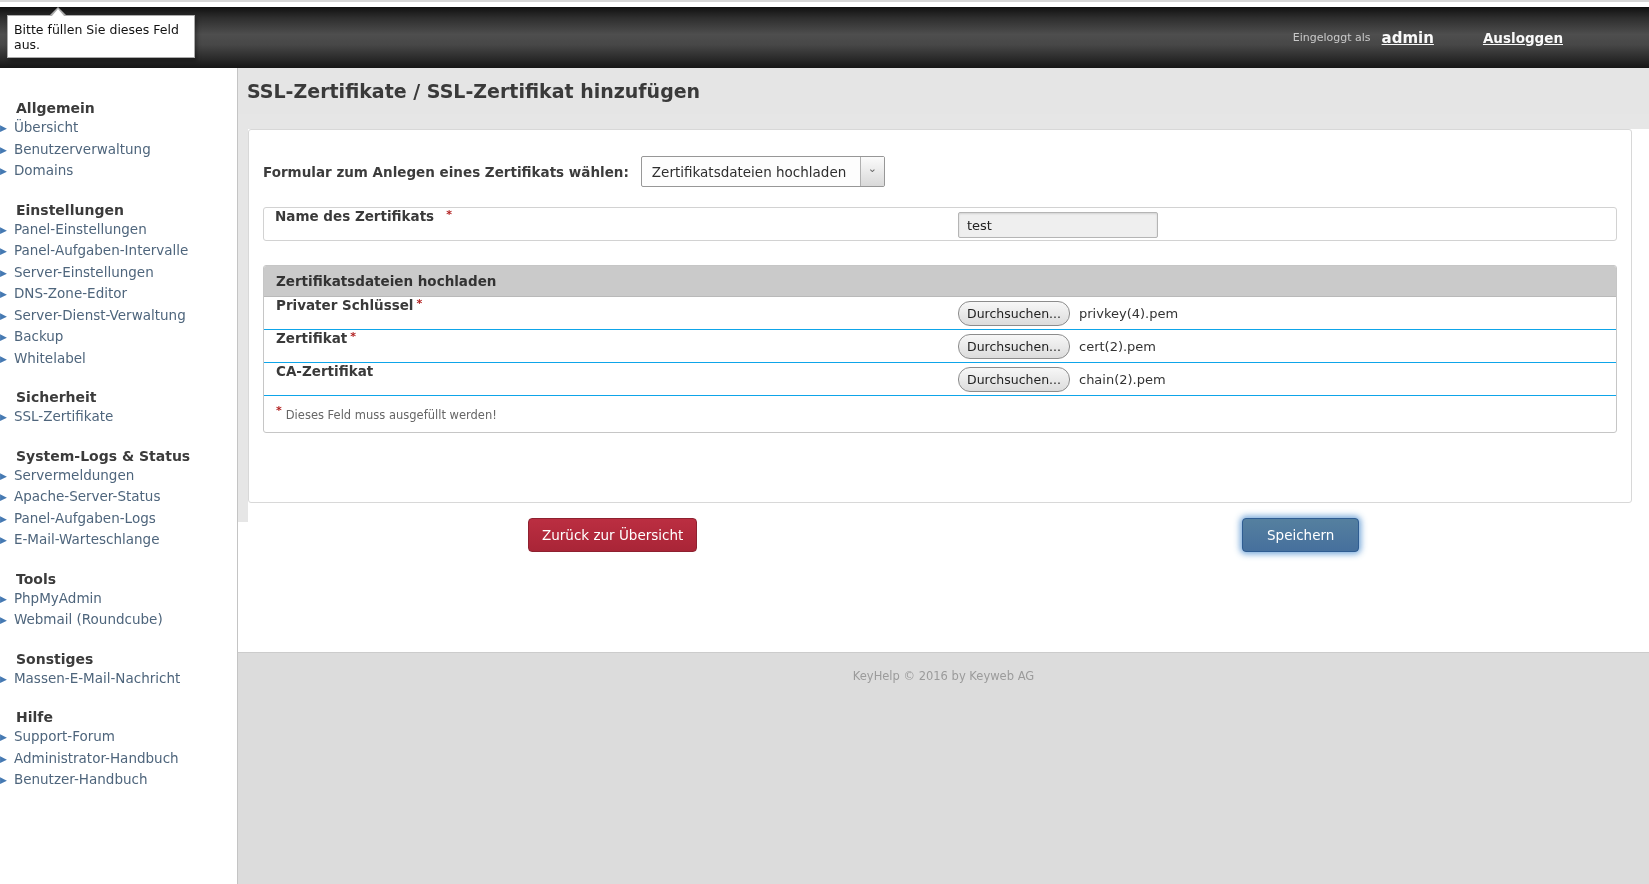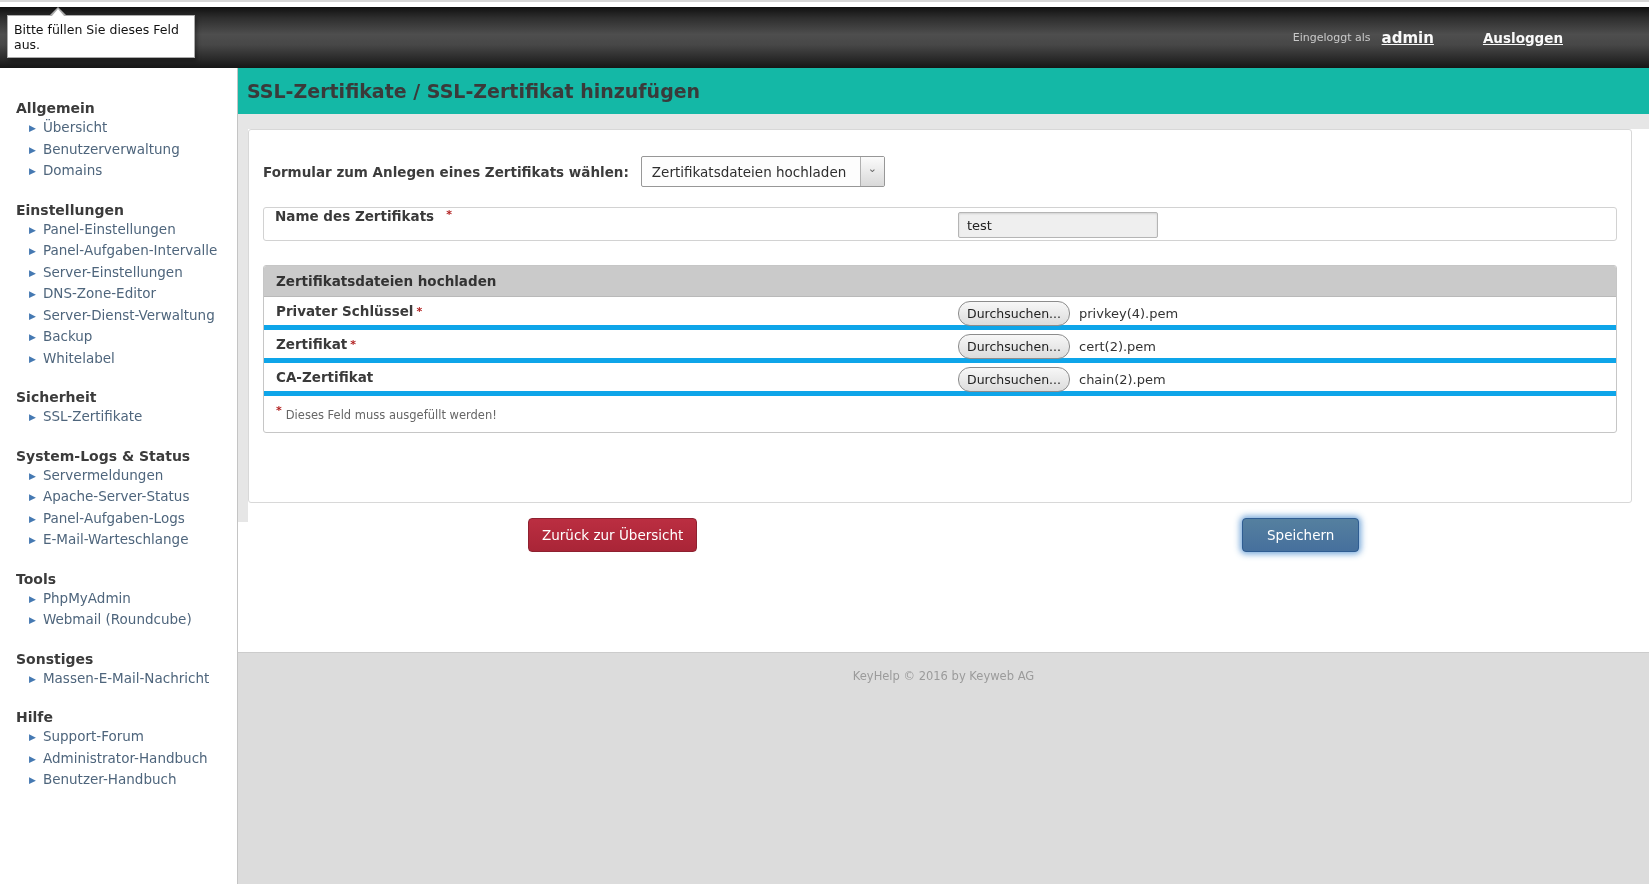--- a/index.html
+++ b/index.html
@@ -30,27 +30,27 @@
     border-left:9px solid transparent; border-right:9px solid transparent; border-bottom:9px solid #ababab; }
   .tooltip::after { content:""; position:absolute; top:-7px; left:43px;
     border-left:7px solid transparent; border-right:7px solid transparent; border-bottom:8px solid #ffffff; }
   
   .sidebar {
     position:absolute; top:68px; left:0; bottom:0; width:238px;
     background:#ffffff; border-right:1px solid #c4c4c4; padding-top:30px;
   }
   .nav-group { margin-bottom:17px; }
   .nav-header { line-height:20px; padding-left:16px; font-size:14px; font-weight:700; color:#3b3b3b; }
-  .nav-item { line-height:19.5px; padding-left:29px; cursor:pointer; white-space:nowrap; }
+  .nav-item { line-height:19.5px; cursor:pointer; white-space:nowrap; }
   .tri { display:inline-block; font-size:9px; color:#4579b2; margin-right:7px; transform:translateY(-1px); }
   .tri::before { content:"▶"; }
   .nav-item-label { font-size:13.5px; color:#4e657c; }
   
   .main { position:absolute; left:238px; top:68px; right:0; }
-  .heading-strip { height:46px; background:#14b8a6; display:flex; align-items:center; padding-left:9px; }
+  .heading-strip { height:46px; background:#e5e5e5; display:flex; align-items:center; padding-left:9px; }
   .page-title { font-size:19px; font-weight:600; color:#3a3a3a; }
   .gray-band { height:15px; background:#e6e6e6; }
   .content { background:#ffffff; border-left:10px solid #e6e6e6; height:393px; position:relative; }
   .panel {
     position:absolute; left:0; top:0; width:1384px; height:374px;
     background:#ffffff; border:1px solid #d8d8d8; border-radius:3px; padding:26px 14px 14px 14px;
   }
   .select-row { display:flex; align-items:center; margin-bottom:20px; }
   .select-label { font-weight:600; font-size:13.5px; color:#3c3c3c; }
   .select-box {
@@ -83,21 +83,21 @@
     background:radial-gradient(circle at 35% 28%, #eaf2fb, #9cbede 45%, #4a7db6 80%, #2f5d92);
     color:#ffffff; font-size:10px; font-weight:700; text-align:center; line-height:16px;
   }
   .help-icon::before { content:"?"; }
   .info-text { margin-left:22px; font-size:13.5px; color:#3a3a3a; }
   .upload-box { margin-top:24px; border-color:#c6c6c6; margin-bottom:0; overflow:hidden; }
   .upload-header {
     background:#cacaca; border-bottom:1px solid #b9b9b9;
     padding:7px 12px; font-size:13.5px; font-weight:700; color:#333333;
   }
-  .file-row { height:33px; border-bottom:5px solid #0ea5e9; position:relative; display:flex; align-items:center; padding-left:12px; }
+  .file-row { height:33px; border-bottom:1px solid #0ea5e9; position:relative; display:flex; padding-left:12px; }
   .browse-wrap { position:absolute; left:694px; top:4px; display:flex; align-items:center; }
   .browse-btn {
     font-family:inherit; font-size:12.5px; color:#222222;
     background:linear-gradient(180deg,#f7f7f7,#dcdcdc); border:1px solid #8c8c8c; border-radius:12px;
     padding:4px 8px; cursor:pointer;
   }
   .filename { margin-left:9px; font-size:13px; color:#333333; }
   .note-row { padding:8px 12px 10px 12px; font-size:11.5px; color:#666666; }
   .note-row .req { margin-left:0; margin-right:4px; }
   .btn { font-family:inherit; font-size:13.5px; color:#ffffff; border-radius:4px; cursor:pointer; padding:8px 13px; }

